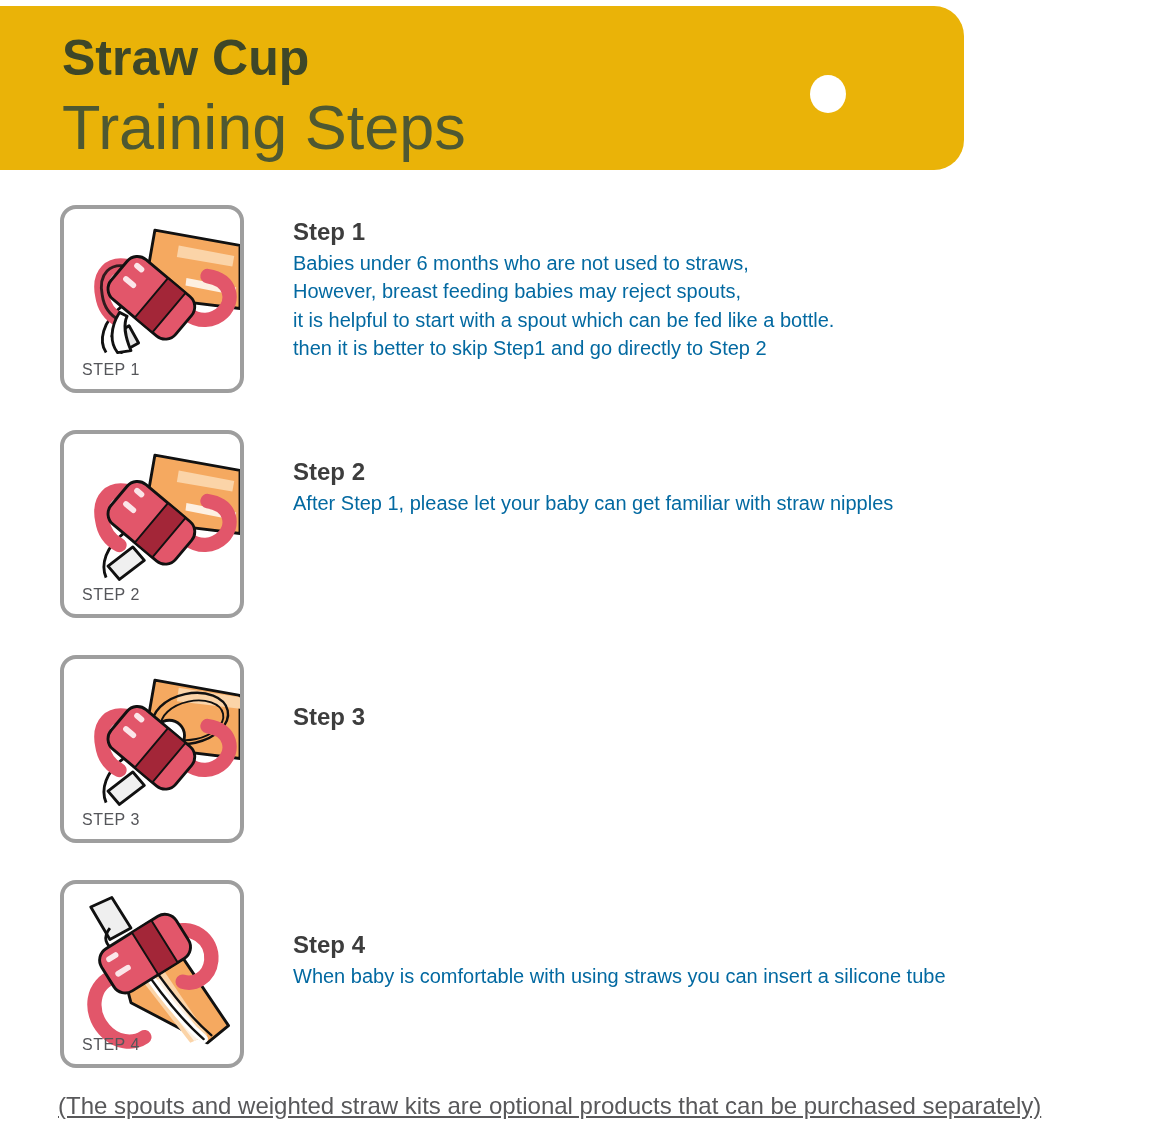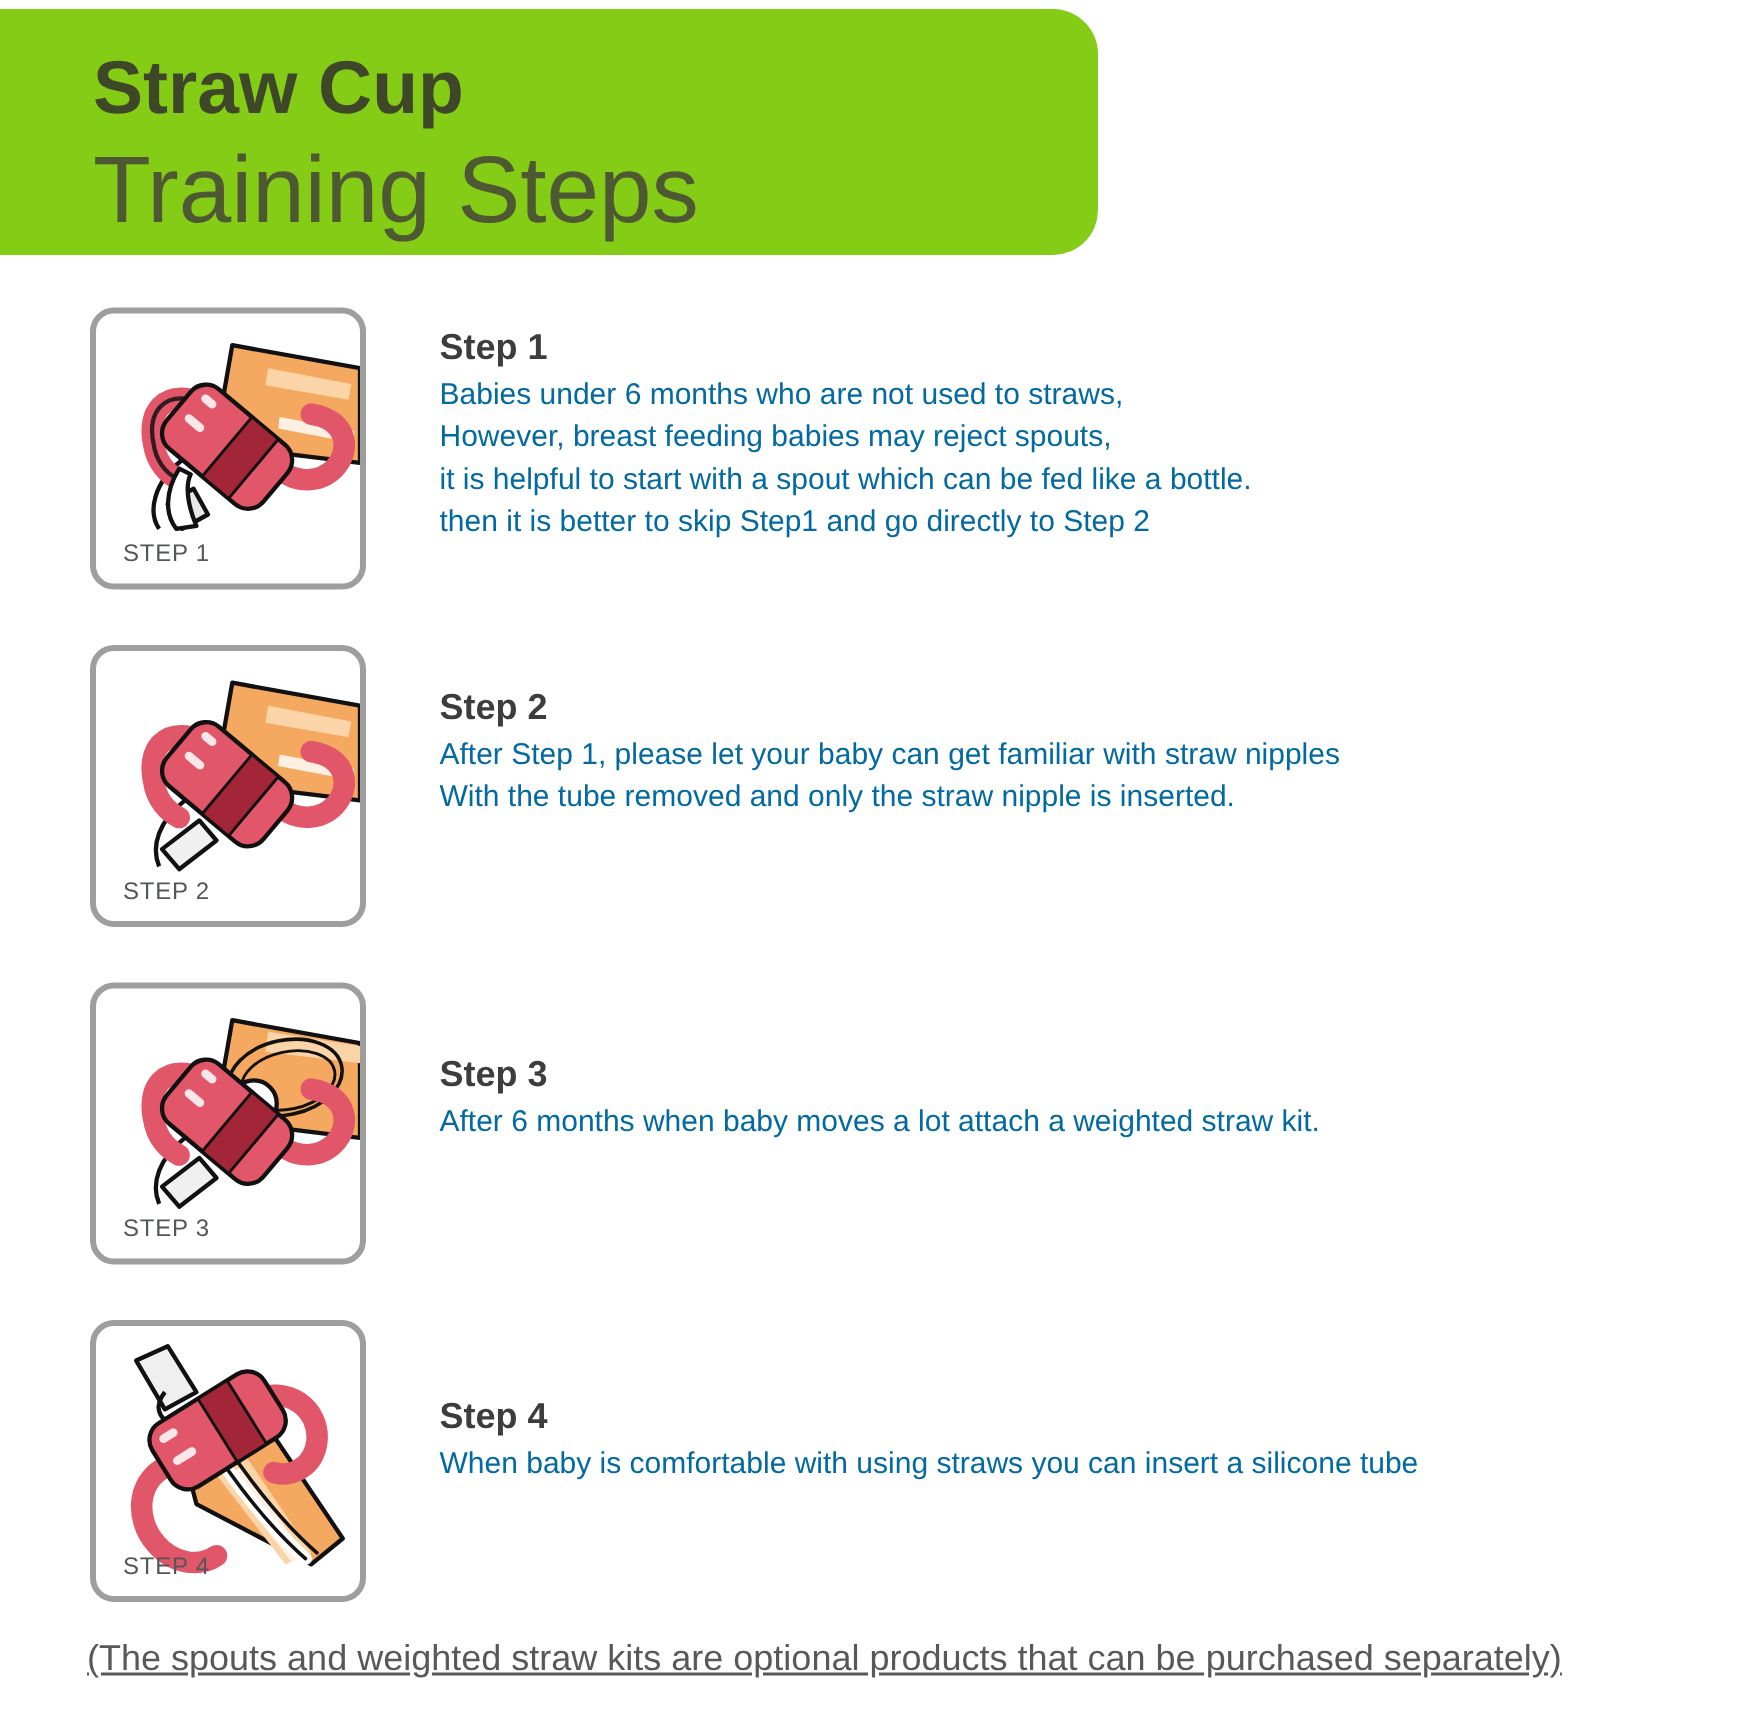--- a/index.html
+++ b/index.html
@@ -14,23 +14,23 @@
     color: #4a4a4a;
     position: relative;
     overflow: hidden;
   }
 
   
   .banner {
     position: absolute;
     left: 0;
     top: 6px;
-    width: 732px;
+    width: 964px;
     height: 164px;
-    background: #84cc16;
+    background: #eab308;
     border-top-right-radius: 30px;
     border-bottom-right-radius: 30px;
   }
   .banner-title {
     position: absolute;
     left: 62px;
     top: 26px;
     font-size: 50px;
     font-weight: bold;
     color: #3e4728;
@@ -196,21 +196,20 @@
           <rect x="92" y="66" width="24" height="54" fill="#a32638" stroke="#111" stroke-width="2"></rect>
           <rect x="56" y="74" width="12" height="6" rx="3" fill="#ffffff" opacity="0.85"></rect>
           <rect x="56" y="92" width="16" height="6" rx="3" fill="#ffffff" opacity="0.85"></rect>
         </g>
       </svg>
       <div class="step-box-label">STEP 2</div>
     </div>
     <div class="step-text">
       <p class="step-title">Step 2</p>
       <p class="step-line">After Step 1, please let your baby can get familiar with straw nipples</p>
-      <p class="step-line">With the tube removed and only the straw nipple is inserted.</p>
     </div>
   </div>
 
   <div class="step-row row-3">
     <div class="step-box">
       <svg viewBox="0 0 184 188" xmlns="http://www.w3.org/2000/svg">
         <path d="M95 22 L184 38 L184 104 L118 96 L88 62 Z" fill="#f5a960" stroke="#111" stroke-width="3" stroke-linejoin="round"></path>
         <path d="M120 30 L184 40 L184 52 L118 44 Z" fill="#fbd4a8" stroke="none"></path>
 
         <ellipse cx="132" cy="62" rx="40" ry="26" fill="none" stroke="#111" stroke-width="2.5" transform="rotate(-12 132 62)"></ellipse>
@@ -225,21 +224,20 @@
           <rect x="48" y="66" width="88" height="54" rx="14" fill="#e2566a" stroke="#111" stroke-width="3"></rect>
           <rect x="92" y="66" width="24" height="54" fill="#a32638" stroke="#111" stroke-width="2"></rect>
           <rect x="56" y="74" width="12" height="6" rx="3" fill="#ffffff" opacity="0.85"></rect>
           <rect x="56" y="92" width="16" height="6" rx="3" fill="#ffffff" opacity="0.85"></rect>
         </g>
       </svg>
       <div class="step-box-label">STEP 3</div>
     </div>
     <div class="step-text">
       <p class="step-title">Step 3</p>
-      <p class="step-line">After 6 months when baby moves a lot attach a weighted straw kit.</p>
     </div>
   </div>
 
   <div class="step-row row-4">
     <div class="step-box">
       <svg viewBox="0 0 184 188" xmlns="http://www.w3.org/2000/svg">
 
         <path d="M60 86 L110 56 L172 148 L150 166 L70 124 Z" fill="#f5a960" stroke="#111" stroke-width="3" stroke-linejoin="round"></path>
         <path d="M78 96 L100 84 L150 158 L132 166 Z" fill="#fbd4a8" stroke="none"></path>
         <path d="M90 104 L102 98 L146 160 L136 164 Z" fill="#fdf0e2" stroke="none"></path>

